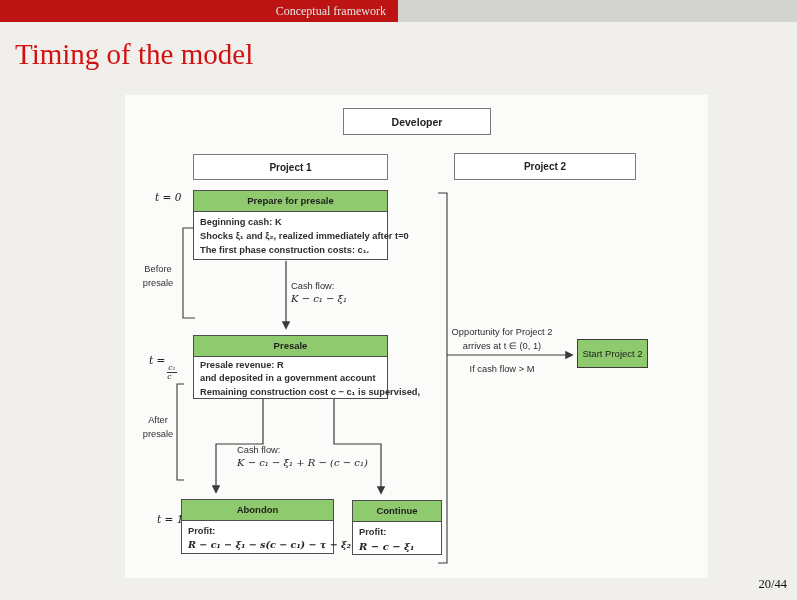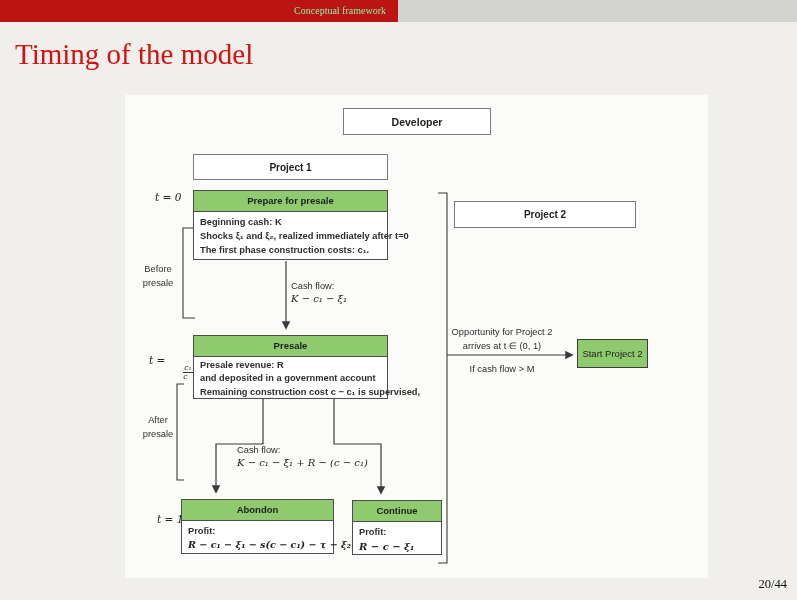--- a/index.html
+++ b/index.html
@@ -1,21 +1,21 @@
 <!DOCTYPE html>
 <html style="--bar_red: #bc1412; --title_red: #d21111; --header_gray: #d3d3d1; --slide_bg: #f0efec; --figure_bg: #fbfbf9; --green: #90ca6e; --green_border: #4d4d4d; --box_border: #7b7b7b; --line: #3a3a3a;"><head>
 <meta charset="utf-8">
 <style>
   html,body{margin:0;padding:0;}
   .slide{position:relative;width:797px;height:600px;background:var(--slide_bg,#f0efec);overflow:hidden;
          font-family:"Liberation Sans",sans-serif;}
   
   .topbar{position:absolute;left:0;top:0;width:797px;height:22px;}
   .topbar-red{position:absolute;left:0;top:0;width:398px;height:22px;background:var(--bar_red,#bc1412);
-              color:#86efac;font-family:"Liberation Serif",serif;font-size:10px;line-height:22px;
+              color:#e5e5e5;font-family:"Liberation Serif",serif;font-size:12px;line-height:22px;
               text-align:right;box-sizing:border-box;padding-right:12px;}
   .topbar-gray{position:absolute;left:398px;top:0;width:399px;height:22px;background:var(--header_gray,#d3d3d1);}
   
   .title{position:absolute;left:15px;top:38px;margin:0;font-family:"Liberation Serif",serif;
          font-weight:normal;font-size:29px;color:var(--title_red,#d21111);}
   
   .figure-bg{position:absolute;left:125px;top:95px;width:583px;height:483px;background:var(--figure_bg,#fbfbf9);}
   
   .connectors{position:absolute;left:0;top:0;width:797px;height:600px;pointer-events:none;}
   
@@ -26,21 +26,21 @@
           height:20px;line-height:20px;text-align:center;font-weight:bold;font-size:9.5px;color:#1e1e1e;}
   .gbox-b{padding:3px 6px 0 6px;font-weight:bold;}
   .bline{font-size:9.3px;line-height:14.2px;color:#2e2e2e;white-space:nowrap;}
   .presale .bline{line-height:13.4px;}
   .formula{font-family:"DejaVu Serif",serif;font-style:italic;font-size:10px;color:#222;margin-top:2px;white-space:nowrap;}
   .start-box{position:absolute;box-sizing:border-box;background:var(--green,#90ca6e);border:1.2px solid #3c3c3c;
              display:flex;align-items:center;justify-content:center;font-weight:normal;font-size:9.5px;color:#1c1c1c;}
   
   .tlabel{position:absolute;font-family:"DejaVu Serif",serif;font-style:italic;font-size:10.5px;color:#222;white-space:nowrap;}
   .frac{display:inline-flex;flex-direction:column;font-size:7.5px;line-height:1.05;
-        vertical-align:-6px;margin-left:18px;}
+        vertical-align:-6px;margin-left:2px;}
   .frac .num{border-bottom:0.9px solid #333;padding:0 1px 0.5px 1px;}
   .blabel{position:absolute;font-size:9.3px;color:#333;text-align:center;white-space:pre-line;line-height:13.5px;}
   .cf{position:absolute;font-size:9.3px;color:#2e2e2e;}
   .opp{position:absolute;left:441px;top:326px;width:122px;text-align:center;font-size:9.3px;
        line-height:13.5px;color:#2e2e2e;}
   .cond{position:absolute;left:441px;top:364px;width:122px;text-align:center;font-size:9.3px;color:#2e2e2e;}
   .pagenum{position:absolute;right:10px;top:577px;font-family:"Liberation Serif",serif;font-size:12.5px;color:#111;}
 </style>
 </head>
 <body>
@@ -72,21 +72,21 @@
     <path d="M334,399 V444 H381 V493" fill="none" stroke="#3a3a3a" stroke-width="1.2" marker-end="url(#ah)"></path>
     <path d="M447,355 H572" fill="none" stroke="#3a3a3a" stroke-width="1.2" marker-end="url(#ah)"></path>
   </svg>
 
   <div class="box plain-box" style="left:343px;top:108px;width:148px;height:27px;font-size:10.5px;">
     <span>Developer</span>
   </div>
   <div class="box plain-box" style="left:193px;top:154px;width:195px;height:26px;">
     <span>Project 1</span>
   </div>
-  <div class="box plain-box" style="left:454px;top:153px;width:182px;height:27px;margin-top:48px;">
+  <div class="box plain-box" style="left:454px;top:153px;width:182px;height:27px;">
     <span>Project 2</span>
   </div>
 
   <div class="box gbox" style="left:193px;top:190px;width:195px;height:70px;">
     <div class="gbox-h">Prepare for presale</div>
     <div class="gbox-b">
       <div class="bline">Beginning cash: K</div>
       <div class="bline">Shocks ξ₁ and ξ₂, realized immediately after t=0</div>
       <div class="bline">The first phase construction costs: c₁.</div>
     </div>

